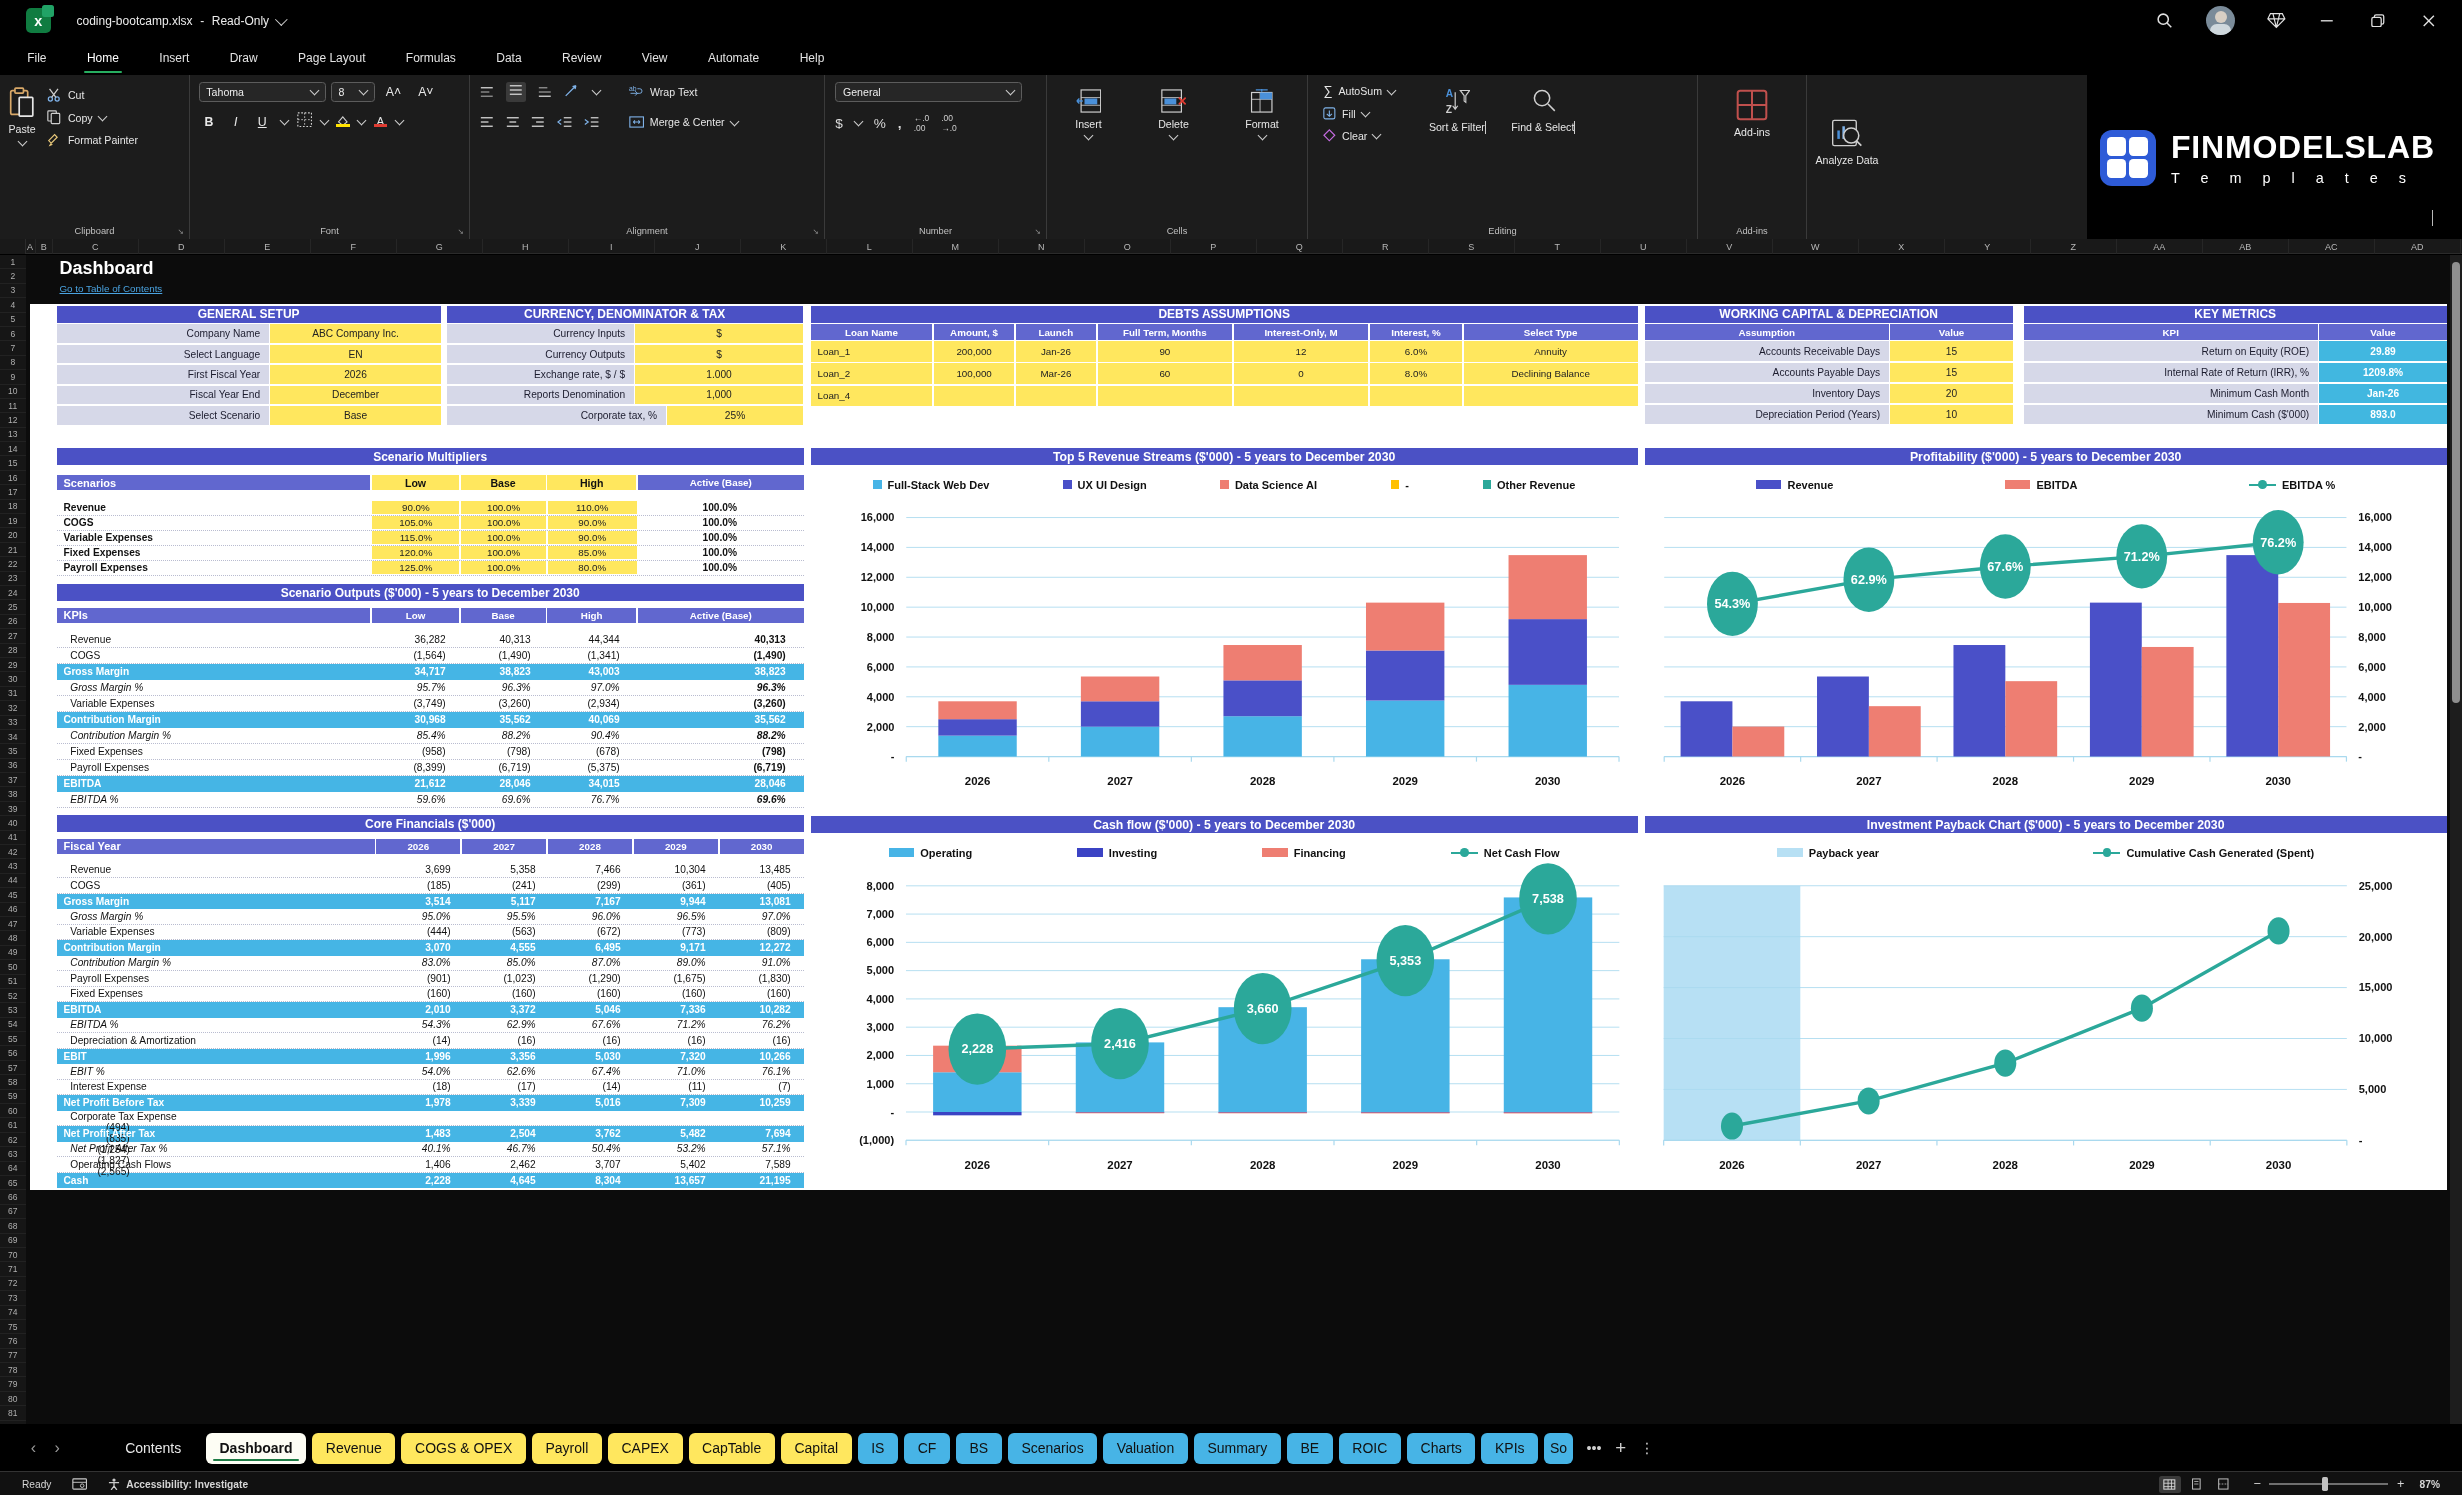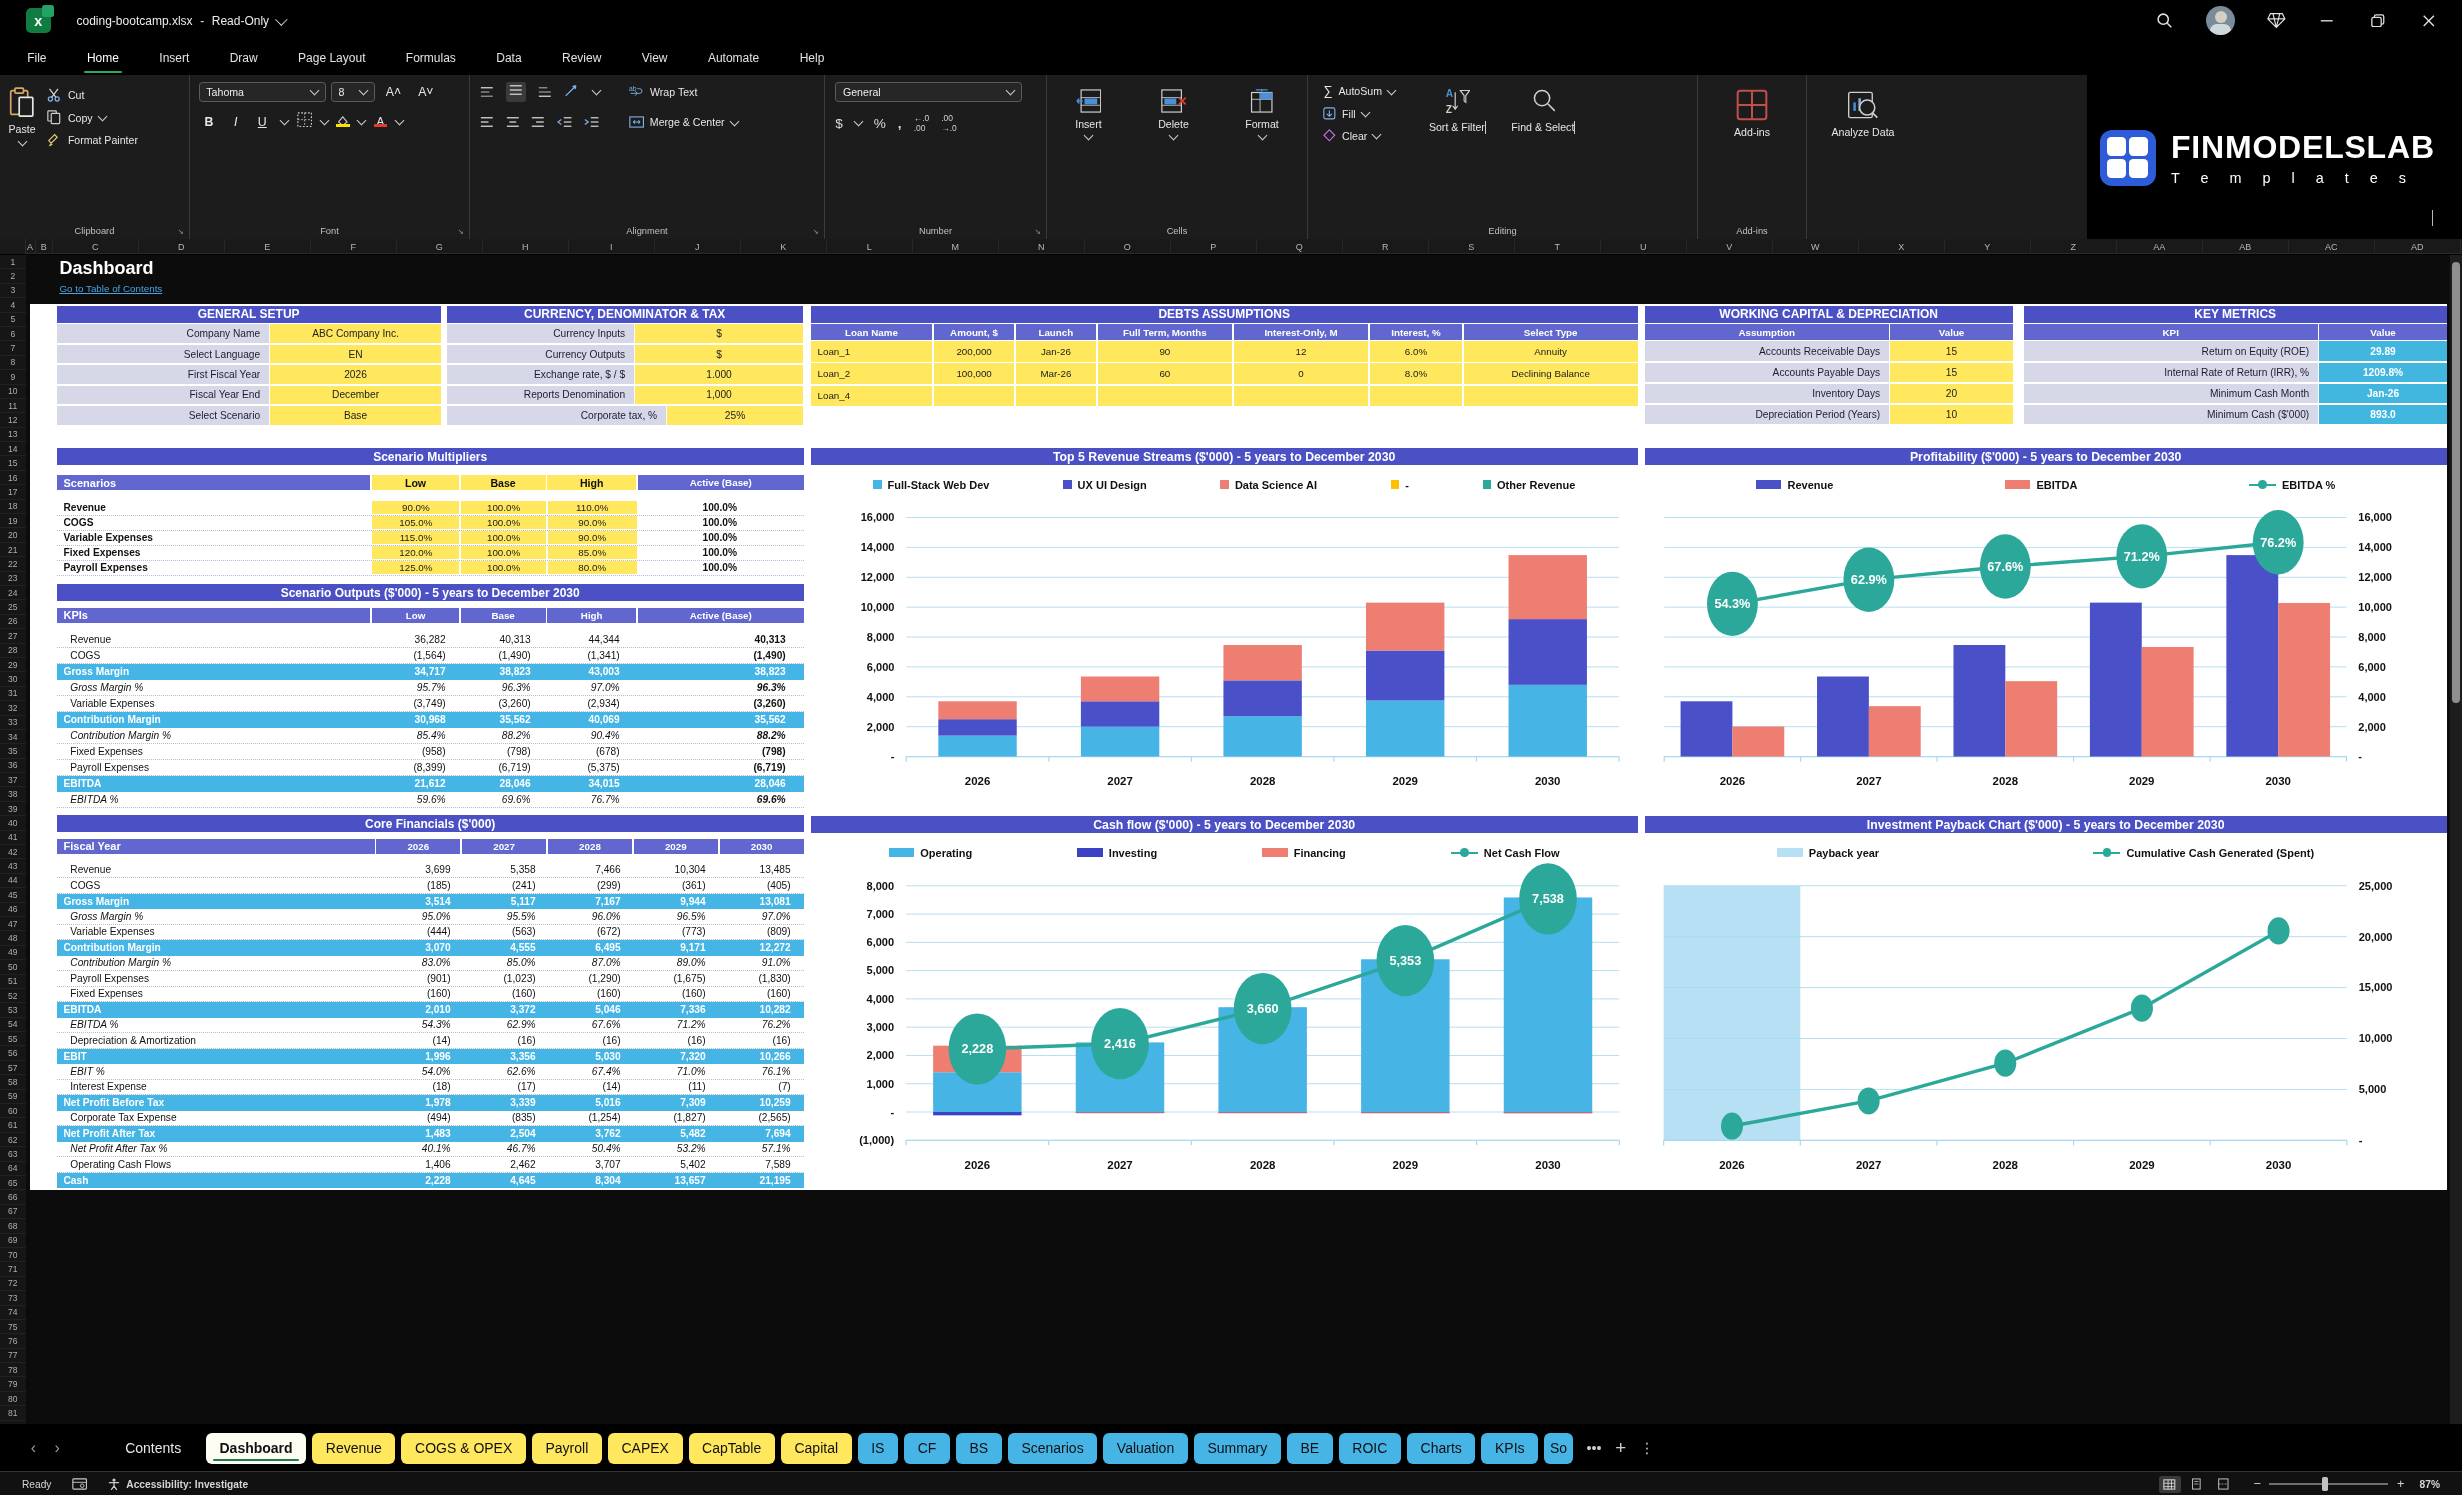--- a/index.html
+++ b/index.html
@@ -435,21 +435,21 @@
       <svg width="32" height="32" viewBox="0 0 38 38">
           <rect x="2" y="2" width="34" height="34" rx="3" fill="none" stroke="#c0504d" stroke-width="2.4"></rect>
           <line x1="19" y1="2" x2="19" y2="36" stroke="#c0504d" stroke-width="2.4"></line>
           <line x1="2" y1="19" x2="36" y2="19" stroke="#c0504d" stroke-width="2.4"></line>
         </svg>
       <span>Add-ins</span>
     </div>
     <div class="glabel">Add-ins</div>
   </div>
 
-  <div class="rgroup" style="width:112px;display:flex;justify-content:center;padding-top:8.5px;border-right:none;">
+  <div class="rgroup" style="width:112px;display:flex;padding-top:8.5px;border-right:none;margin-top:28px;">
     <div class="bigbtn">
       <svg width="32" height="32" viewBox="0 0 38 38">
           <rect x="2" y="4" width="28" height="30" rx="2" fill="none" stroke="#cfcfcf" stroke-width="1.6"></rect>
           <line x1="9" y1="26" x2="9" y2="16" stroke="#4a90d9" stroke-width="3"></line>
           <line x1="15" y1="26" x2="15" y2="11" stroke="#7fb2e8" stroke-width="3"></line>
           <circle cx="24" cy="22" r="9" fill="#1c1c1c" stroke="#cfcfcf" stroke-width="1.8"></circle>
           <line x1="30" y1="28" x2="36" y2="34" stroke="#cfcfcf" stroke-width="2"></line>
         </svg>
       <span style="text-align:center;line-height:1.25;">Analyze Data</span>
     </div>
@@ -980,21 +980,21 @@
           <div class="fin-val" style="width: 85px;">(7)</div>
         </div>
         <div class="frow row-total" style="height: 15.5px;">
           <div class="fin-label" style="width: 321px; box-sizing: border-box; padding-left: 6.8px;">Net Profit Before Tax</div>
           <div class="fin-val" style="width: 85px;">1,978</div>
           <div class="fin-val" style="width: 85px;">3,339</div>
           <div class="fin-val" style="width: 85px;">5,016</div>
           <div class="fin-val" style="width: 85px;">7,309</div>
           <div class="fin-val" style="width: 85px;">10,259</div>
         </div>
-        <div class="frow row-dotted" style="height: 15.5px;">
+        <div class="frow row-dotted" style="height: 15.5px; flex-direction: column;">
           <div class="fin-label" style="width: 321px; box-sizing: border-box; padding-left: 13.6px;">Corporate Tax Expense</div>
           <div class="fin-val" style="width: 85px;">(494)</div>
           <div class="fin-val" style="width: 85px;">(835)</div>
           <div class="fin-val" style="width: 85px;">(1,254)</div>
           <div class="fin-val" style="width: 85px;">(1,827)</div>
           <div class="fin-val" style="width: 85px;">(2,565)</div>
         </div>
         <div class="frow row-total" style="height: 15.5px;">
           <div class="fin-label" style="width: 321px; box-sizing: border-box; padding-left: 6.8px;">Net Profit After Tax</div>
           <div class="fin-val" style="width: 85px;">1,483</div>

